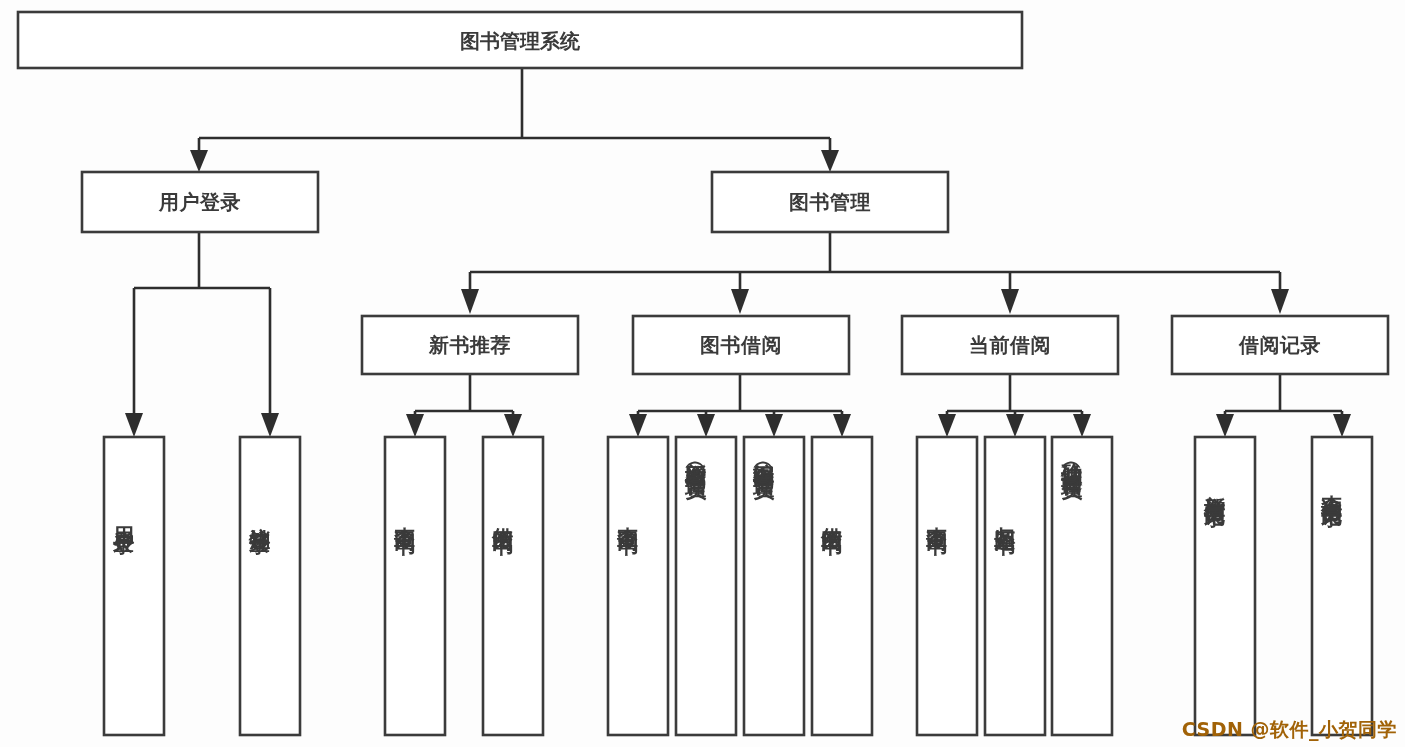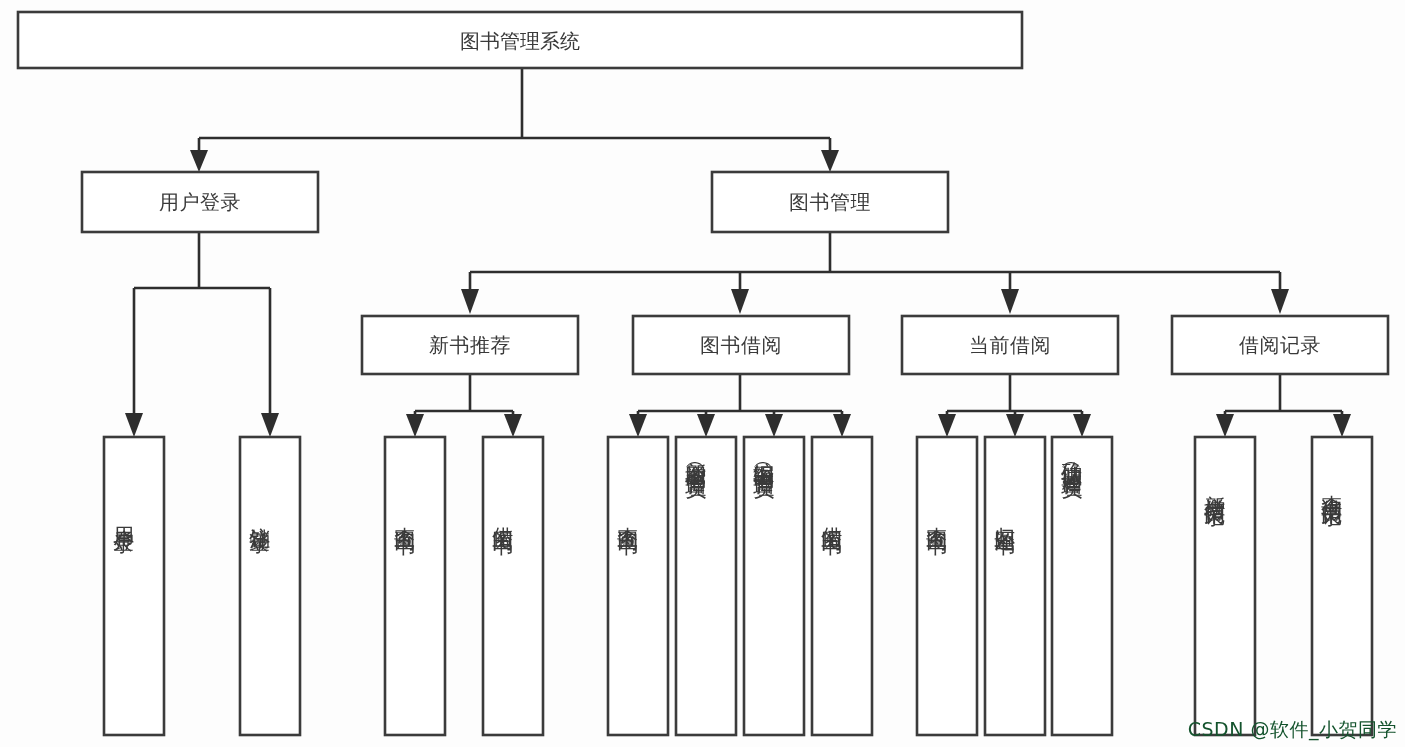--- a/index.html
+++ b/index.html
@@ -11,20 +11,21 @@
     width: 1405px;
     height: 747px;
     font-family: "DejaVu Sans", "Liberation Sans", sans-serif;
     overflow: hidden;
   }
   #diagram-root {
     position: relative;
     width: 1405px;
     height: 747px;
     background: #fdfdfd;
+    font-weight: bold;
   }
   svg.diagram-canvas {
     position: absolute;
     top: 0;
     left: 0;
     width: 1405px;
     height: 747px;
   }
   .node-box {
     fill: #ffffff;
@@ -68,21 +69,21 @@
     letter-spacing: 2.5px;
     white-space: nowrap;
     pointer-events: none;
   }
   .watermark {
     position: absolute;
     right: 8px;
     bottom: 4px;
     font-family: "DejaVu Sans", "Liberation Sans", sans-serif;
     font-size: 19px;
-    color: #14532d;
+    color: #a16207;
     white-space: nowrap;
     letter-spacing: 0.5px;
   }
 </style>
 </head>
 <body>
 
 <div id="diagram-root">
 
   <svg class="diagram-canvas" viewBox="0 0 1405 747" xmlns="http://www.w3.org/2000/svg">

